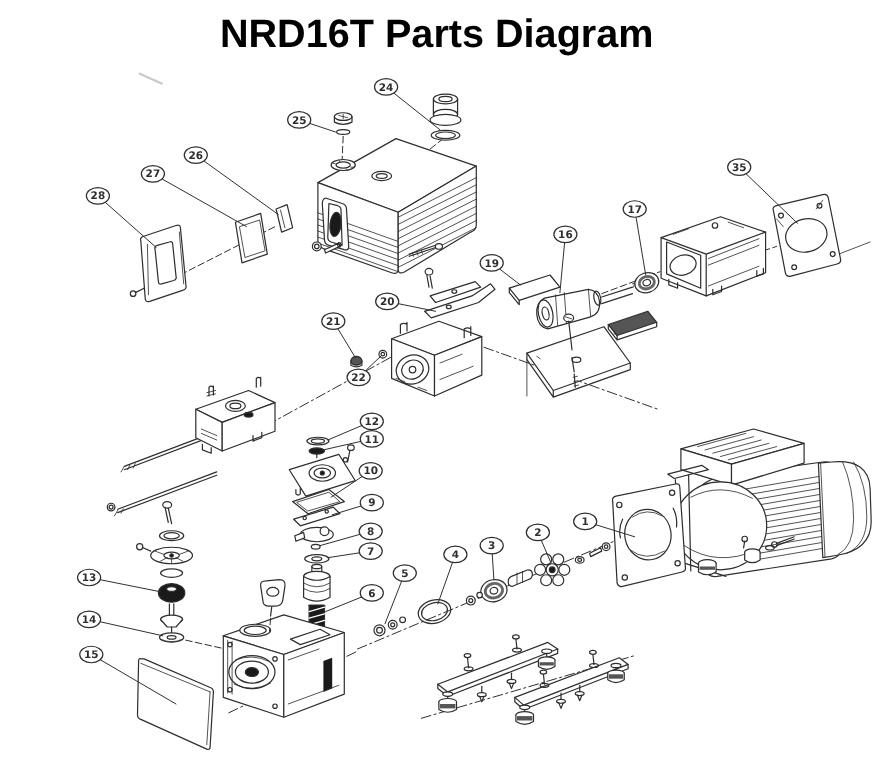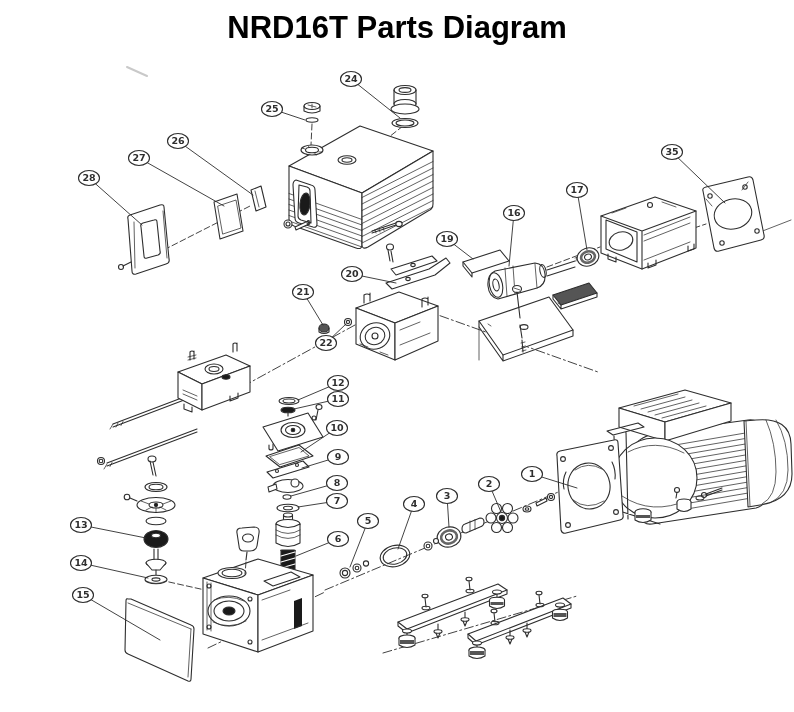--- a/index.html
+++ b/index.html
@@ -1,19 +1,19 @@
 <!DOCTYPE html>
 <html style="--bg: #ffffff; --line: #2e2e2e; --dark: #1a1a1a; --mid: #555555; --title: #000000;"><head>
 <meta charset="utf-8">
 <style>
   html,body{margin:0;padding:0;background:#ffffff;}
   .page{position:relative;width:794px;height:712px;background:var(--bg,#fff);overflow:hidden;
         font-family:"Liberation Sans",sans-serif;}
   .title{position:absolute;top:10px;left:0;width:100%;text-align:center;margin:0;
-         font-size:31px;font-weight:bold;color:var(--title,#000);letter-spacing:0px;}
+         font-size:36px;font-weight:bold;color:var(--title,#000);letter-spacing:0px;}
   #diagram{position:absolute;top:0;left:0;}
   
   #diagram path,#diagram line,#diagram ellipse,#diagram circle,#diagram rect,#diagram polyline{
      stroke:var(--line,#2e2e2e);stroke-width:1.1;fill:none;stroke-linejoin:round;stroke-linecap:round;}
   #diagram .wf{fill:var(--bg,#fff);}          
   #diagram .df{fill:var(--dark,#1a1a1a);}     
   #diagram .gf{fill:var(--mid,#555);}         
   #diagram .thin{stroke-width:0.75;}
   #diagram .nl{stroke:none;}
   #diagram .dash{stroke-dasharray:6 3;stroke-width:0.9;}

